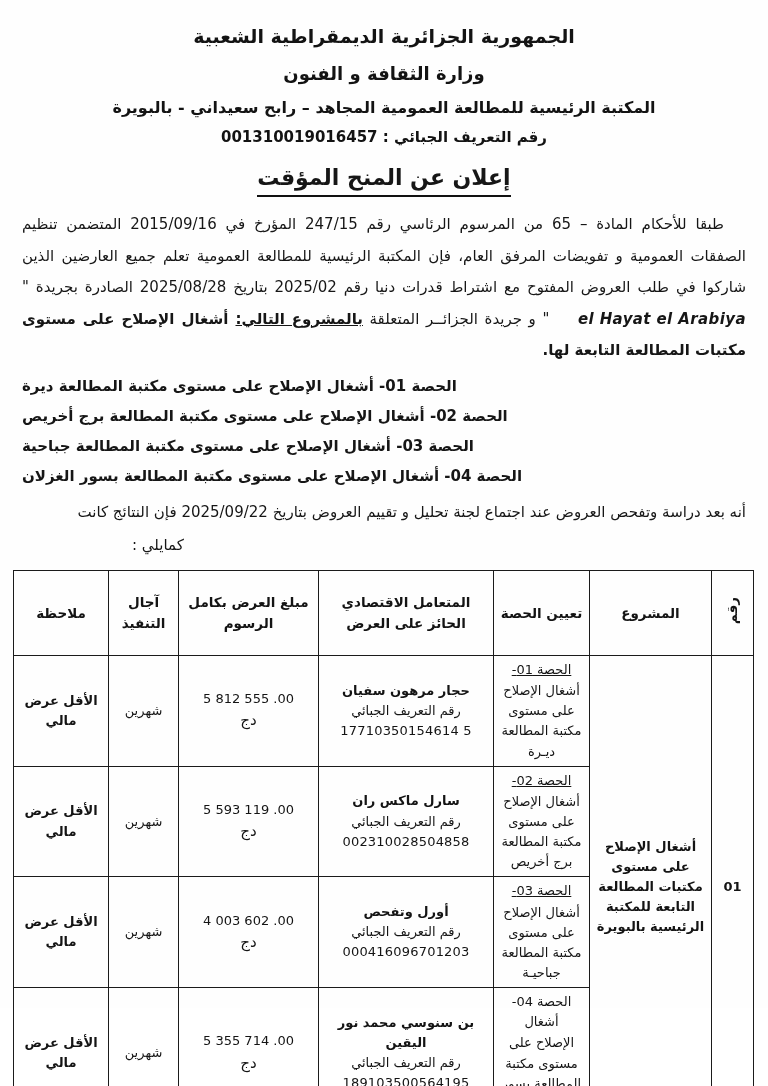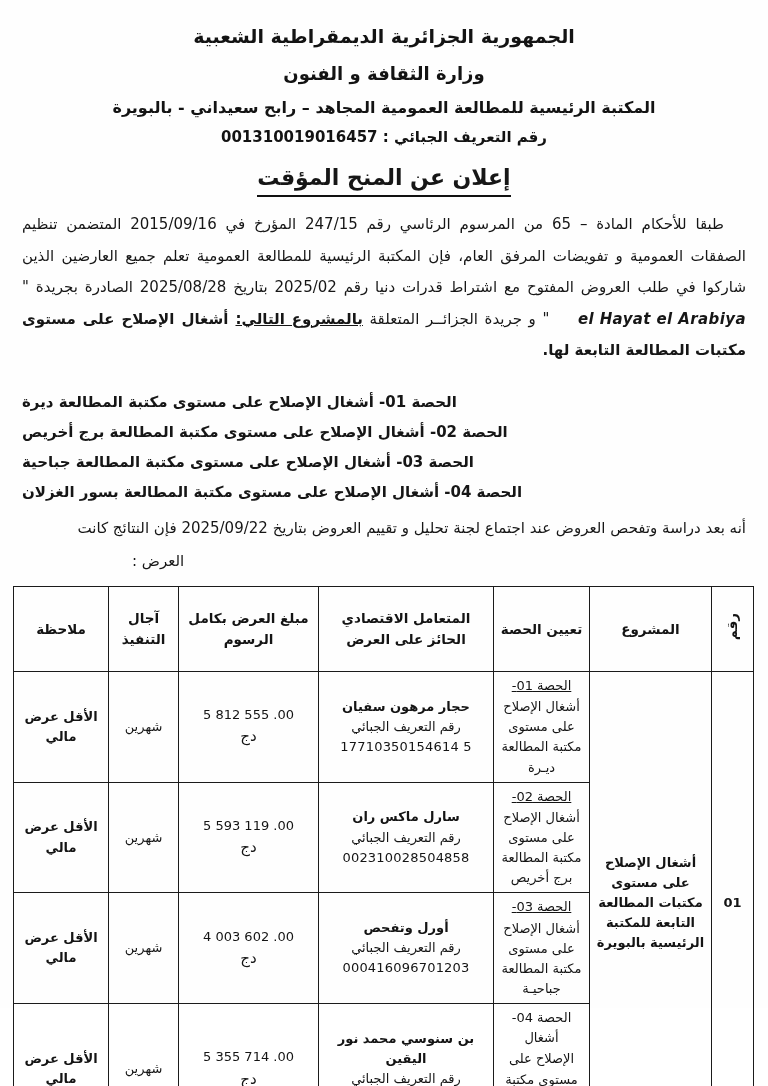--- a/index.html
+++ b/index.html
@@ -98,21 +98,21 @@
   .para-strong {
     font-weight: 700;
   }
   .underline-seg {
     text-decoration: underline;
   }
 
   .lots {
     direction: rtl;
     text-align: left;
-    margin-top: 20px;
+    margin-top: 4px;
   }
   .lot-line {
     font-size: 15px;
     font-weight: 700;
     line-height: 2.0;
     text-align: left;
     direction: rtl;
   }
 
   .para-after {
@@ -254,21 +254,21 @@
     <p class="para"><span>طبقا للأحكام المادة – 65 من المرسوم الرئاسي رقم 247/15 المؤرخ في 2015/09/16 المتضمن تنظيم الصفقات العمومية و تفويضات المرفق العام، فإن المكتبة الرئيسية للمطالعة العمومية تعلم جميع العارضين الذين شاركوا في طلب العروض المفتوح مع اشتراط قدرات دنيا رقم 2025/02 بتاريخ 2025/08/28 الصادرة بجريدة " </span><span class="latin">el Hayat el Arabiya</span><span> " و جريدة الجزائــر المتعلقة </span><span class="underline-seg para-strong">بالمشروع التالي:</span><span class="para-strong"> أشغال الإصلاح على مستوى مكتبات المطالعة  التابعة لها.</span></p>
 
     <div class="lots">
       <div class="lot-line">الحصة 01- أشغال الإصلاح على مستوى مكتبة المطالعة ديرة</div>
       <div class="lot-line">الحصة 02- أشغال الإصلاح على مستوى مكتبة المطالعة برج أخريص</div>
       <div class="lot-line">الحصة 03- أشغال الإصلاح على مستوى مكتبة المطالعة جباحية</div>
       <div class="lot-line">الحصة 04- أشغال الإصلاح على مستوى مكتبة المطالعة بسور الغزلان</div>
     </div>
 
     <p class="para-after">أنه بعد دراسة وتفحص العروض عند اجتماع لجنة تحليل و تقييم العروض بتاريخ 2025/09/22 فإن النتائج كانت</p>
-    <div class="kayali">العرض :</div>
+    <div class="kayali">كمايلي :</div>
   </div>
 
   <div class="table-wrap">
     <table class="results">
       <colgroup>
         <col class="col-num">
         <col class="col-project">
         <col class="col-lot">
         <col class="col-operator">
         <col class="col-amount">

